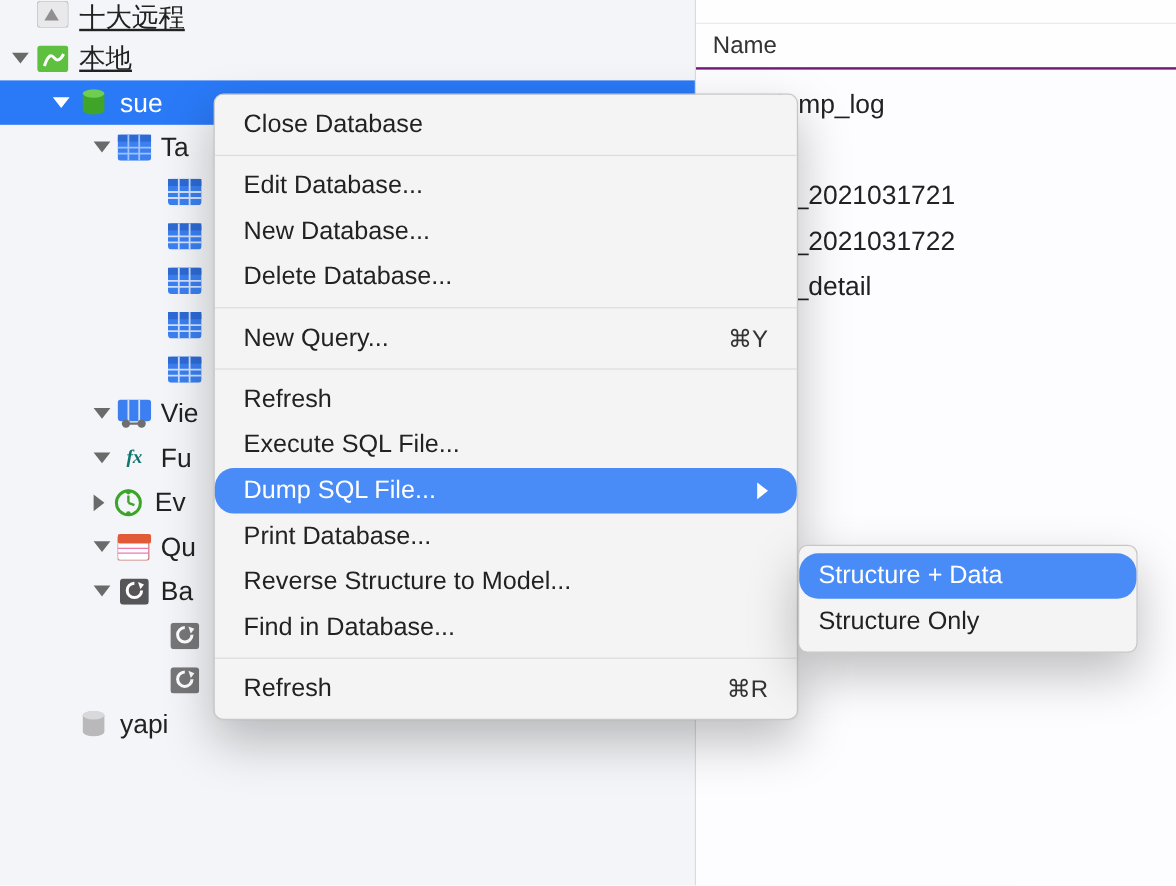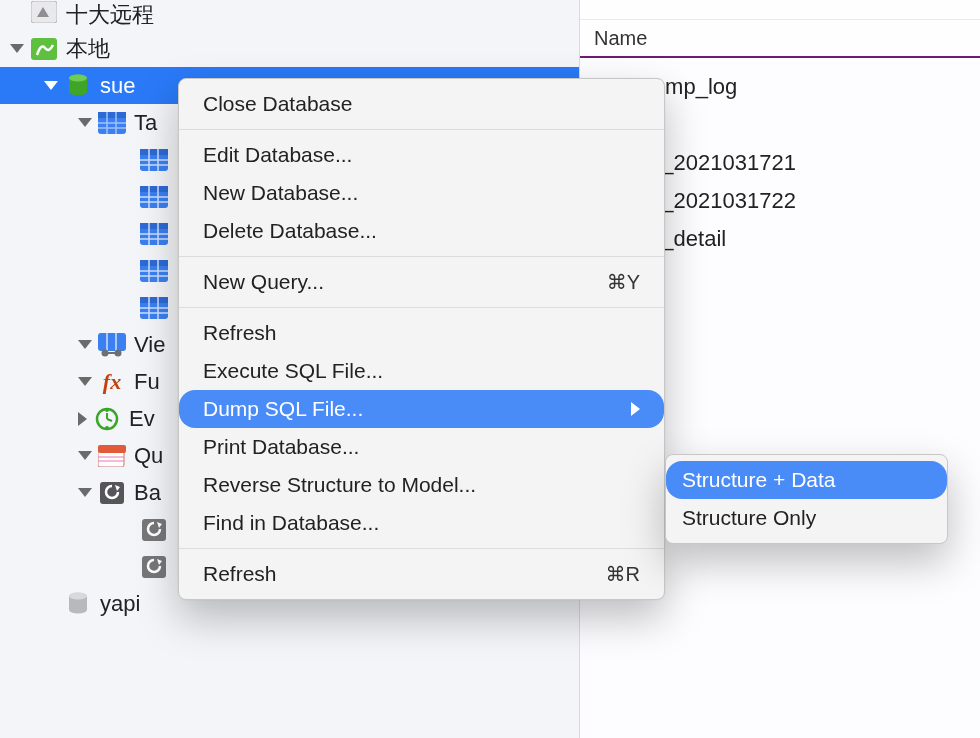--- a/index.html
+++ b/index.html
@@ -6,21 +6,21 @@
   body { width: 980px; height: 738px; background: #fff; overflow: hidden; position: relative; }
 
   .app { display: flex; width: 100%; height: 100%; }
   .left-pane { width: 580px; background: #f3f5f8; border-right: 1px solid #d9dbde; position: relative; }
   .right-pane { flex: 1; background: #fdfdff; }
 
   
   .tree { padding-top: 0px; font-size: 22px; color: #222; }
   .tree-row { display: flex; align-items: center; height: 37px; }
   .tree-row.selected { background: #2a79f7; color: #fff; }
-  .indent-0 { padding-left: 10px; }
+  .indent-0 { padding-left: 10px; text-decoration: underline; }
   .indent-1 { padding-left: 44px; }
   .indent-2 { padding-left: 78px; }
   .indent-3 { padding-left: 140px; }
 
   .disc { width: 0; height: 0; display: inline-block; margin-right: 6px; }
   .disc.down { border-left: 7px solid transparent; border-right: 7px solid transparent; border-top: 9px solid #6a6a6a; }
   .disc.right { border-top: 7px solid transparent; border-bottom: 7px solid transparent; border-left: 9px solid #6a6a6a; }
   .disc.down.sel { border-top-color: #fff; }
   .disc.placeholder { width: 14px; height: 14px; }
 
@@ -178,21 +178,21 @@
               <circle cx="7" cy="20" r="3.5" fill="#6f6f72"></circle>
               <circle cx="20" cy="20" r="3.5" fill="#6f6f72"></circle>
               <line x1="10" y1="20" x2="17" y2="20" stroke="#6f6f72" stroke-width="2"></line>
             </svg>
         </span>
         <span class="label">Vie</span>
       </div>
 
       <div class="tree-row indent-2">
         <span class="disc down"></span>
-        <span class="ico" style="color:#c2410c; font-style:italic; font-family:Georgia,serif; font-size:22px; font-weight:bold;">fx</span>
+        <span class="ico" style="color:#0f766e; font-style:italic; font-family:Georgia,serif; font-size:16px; font-weight:bold;">fx</span>
         <span class="label">Fu</span>
       </div>
 
       <div class="tree-row indent-2">
         <span class="disc right"></span>
         <span class="ico">
           <svg width="24" height="24" viewBox="0 0 24 24">
               <circle cx="12" cy="12" r="10" fill="none" stroke="#3aa528" stroke-width="2.5"></circle>
               <circle cx="12" cy="3" r="2" fill="#3aa528"></circle>
               <circle cx="12" cy="21" r="2" fill="#3aa528"></circle>

